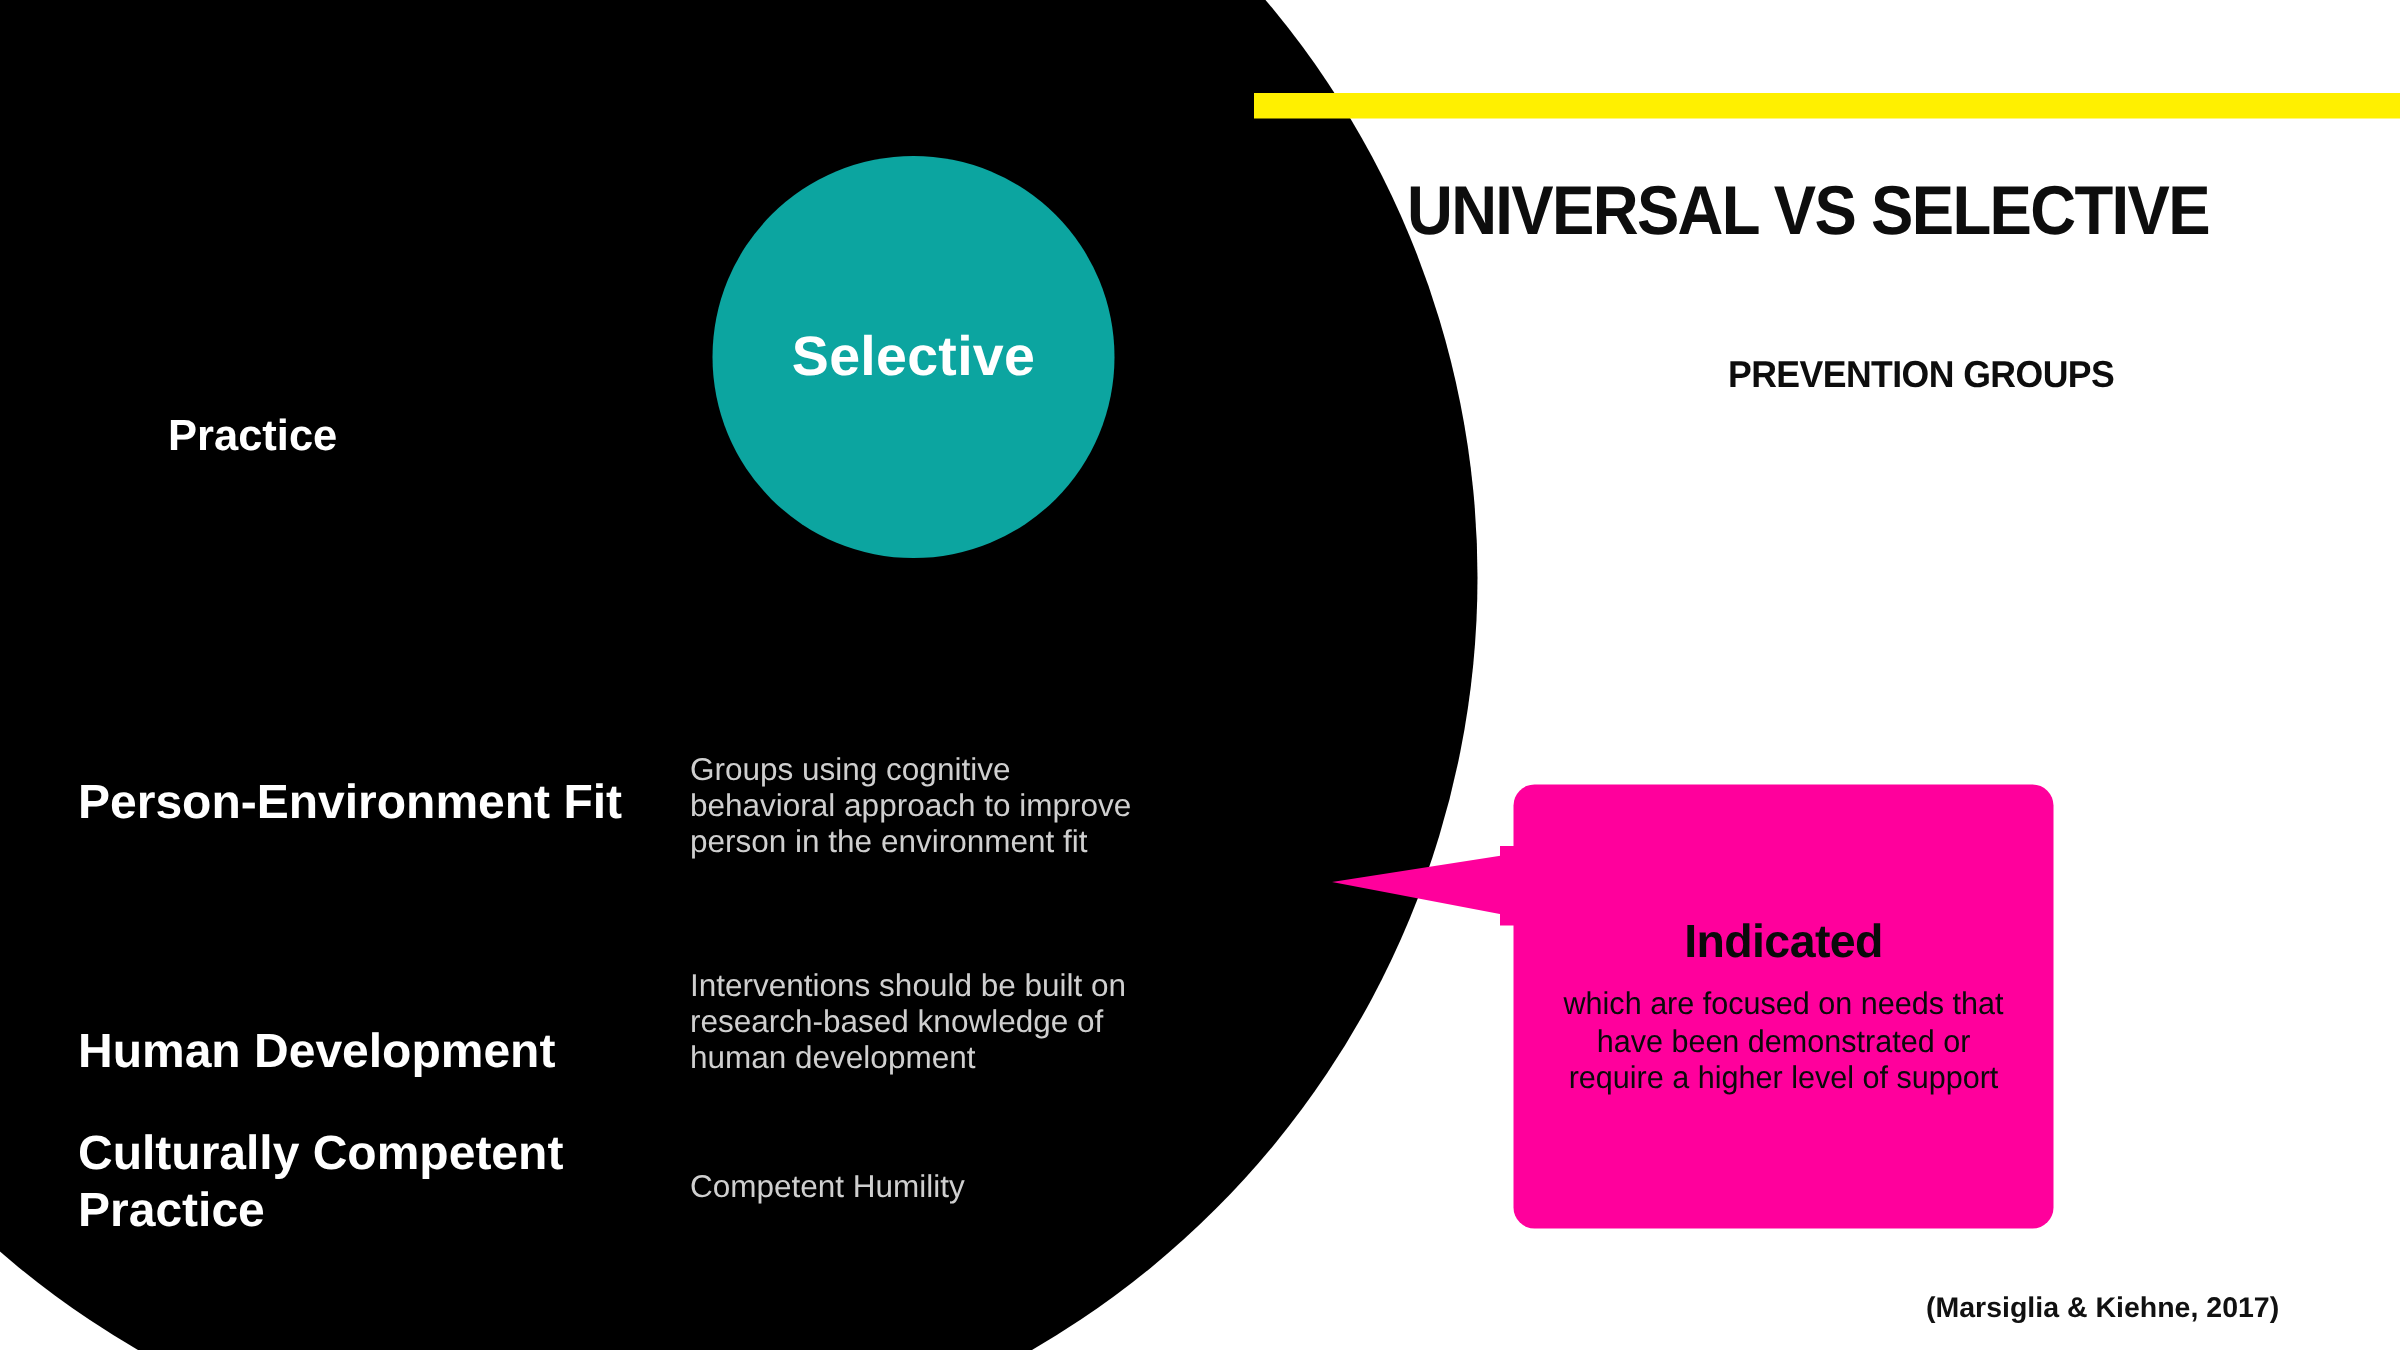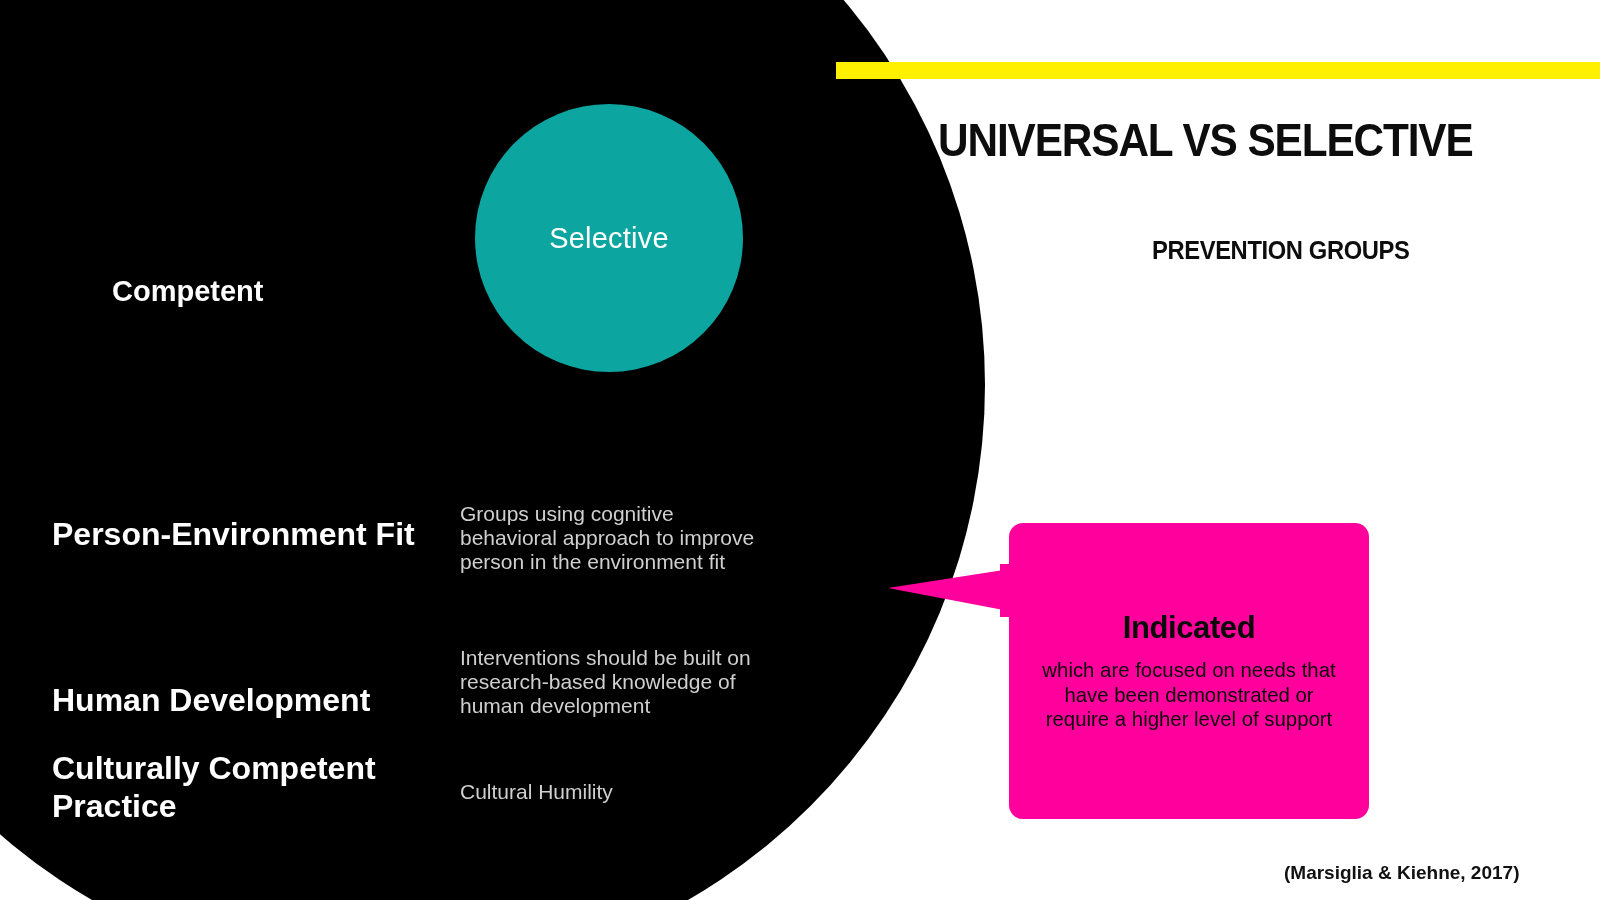--- a/index.html
+++ b/index.html
@@ -46,22 +46,22 @@
     width: 268px;
     height: 268px;
     border-radius: 50%;
     background: #0ca5a0;
     display: flex;
     align-items: center;
     justify-content: center;
   }
   #selective-circle .bubble-label {
     color: #ffffff;
-    font-size: 29px;
-    font-weight: normal;
+    font-size: 37px;
+    font-weight: bold;
     letter-spacing: .2px;
   }
 
   
   #title {
     position: absolute;
     left: 938px;
     top: 113px;
     width: 620px;
     color: #0d0d0d;
@@ -192,30 +192,30 @@
 
   <div id="yellow-bar"></div>
 
   <div id="selective-circle">
     <span class="bubble-label">Selective</span>
   </div>
 
   <div id="title">UNIVERSAL VS SELECTIVE</div>
   <div id="subtitle">PREVENTION GROUPS</div>
 
-  <div class="row-label" id="label-universal">Competent</div>
+  <div class="row-label" id="label-universal">Practice</div>
 
   <div class="row-label" id="label-pef">Person-Environment Fit</div>
   <div class="row-desc" id="desc-pef">Groups using cognitive behavioral approach to improve person in the environment fit</div>
 
   <div class="row-label" id="label-humandev">Human Development</div>
   <div class="row-desc" id="desc-humandev">Interventions should be built on research-based knowledge of human development</div>
 
   <div class="row-label" id="label-culture">Culturally Competent Practice</div>
-  <div class="row-desc" id="desc-culture">Cultural Humility</div>
+  <div class="row-desc" id="desc-culture">Competent Humility</div>
 
   <svg id="callout-arrow" viewBox="0 0 200 140">
     <polygon points="28,68 175,45 175,96" fill="#ff009c"></polygon>
     <rect x="140" y="44" width="60" height="53" fill="#ff009c"></rect>
   </svg>
 
   <div id="indicated-box">
     <div class="callout-title">Indicated</div>
     <div class="callout-body">which are focused on needs that have been demonstrated or require a higher level of support</div>
   </div>

